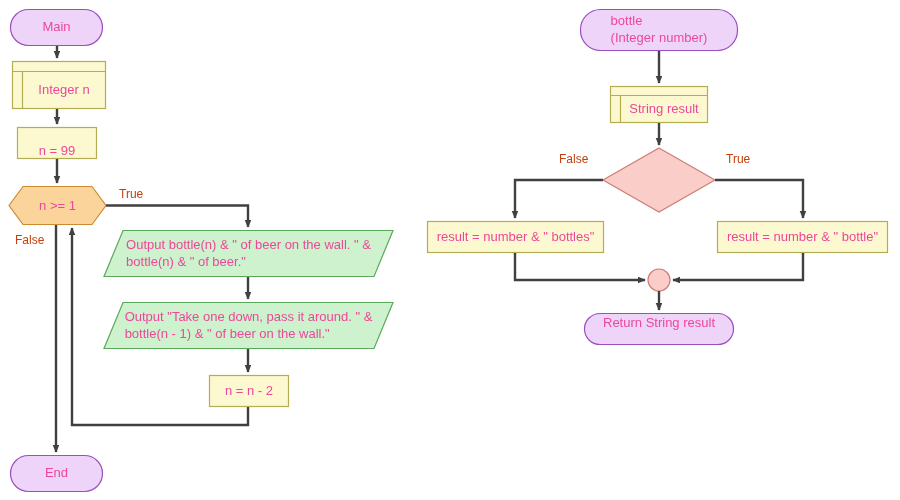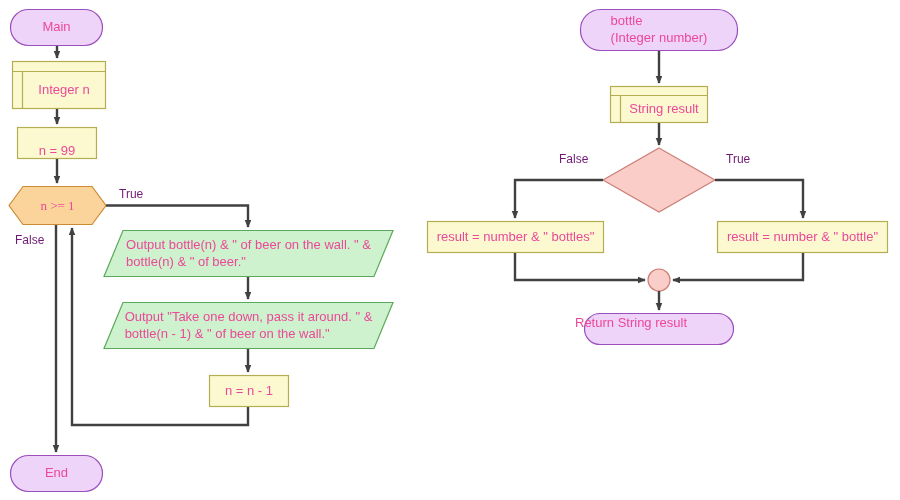--- a/index.html
+++ b/index.html
@@ -35,21 +35,21 @@
     font-size: 13px;
     color: #ec4899;
     line-height: 1.28;
     white-space: pre-line;
     pointer-events: none;
   }
   .edge-label {
     position: absolute;
     font-family: "Liberation Sans", sans-serif;
     font-size: 12px;
-    color: #701a75;
+    color: #c2410c;
     white-space: nowrap;
     pointer-events: none;
   }
   .hit {
     position: absolute;
     cursor: pointer;
   }
 </style>
 </head>
 <body>
@@ -118,46 +118,46 @@
     <path d="M803,253 L803,280 L673,280" stroke="#404040" stroke-width="2.4" fill="none" marker-end="url(#arrow)"></path>
     <path d="M659,291 L659,310" stroke="#404040" stroke-width="2.4" fill="none" marker-end="url(#arrow)"></path>
   </svg>
 
   <div class="node-label" style="left:10px; top:9px; width:93px; height:37px;">Main</div>
 
   <div class="node-label" style="left:22px; top:71px; width:84px; height:38px;border-radius:19px;">Integer n</div>
 
   <div class="node-label" style="left:17px; top:127px; width:80px; height:32px;margin-top:8px;">n = 99</div>
 
-  <div class="node-label" style="left:9px; top:187px; width:97px; height:38px;font-family:Liberation Serif, serif;">n &gt;= 1</div>
+  <div class="node-label" style="left:9px; top:187px; width:97px; height:38px;">n &gt;= 1</div>
 
   <div class="node-label" style="left:112px; top:231px; width:273px; height:46px;">Output bottle(n) &amp; " of beer on the wall. " &amp;
 bottle(n) &amp; " of beer."</div>
 
   <div class="node-label" style="left:112px; top:303px; width:273px; height:46px;">Output "Take one down, pass it around. " &amp;
 bottle(n - 1) &amp; " of beer on the wall."</div>
 
-  <div class="node-label" style="left:209px; top:375px; width:80px; height:32px;">n = n - 1</div>
+  <div class="node-label" style="left:209px; top:375px; width:80px; height:32px;">n = n - 2</div>
 
   <div class="node-label" style="left:10px; top:455px; width:93px; height:37px;">End</div>
 
   <div class="edge-label" style="left:119px; top:187px;">True</div>
   <div class="edge-label" style="left:15px; top:233px;">False</div>
 
   <div class="node-label" style="left:580px; top:9px; width:158px; height:42px;">bottle
 (Integer number)</div>
 
   <div class="node-label" style="left:620px; top:95px; width:88px; height:28px;">String result</div>
 
 
   <div class="node-label" style="left:427px; top:221px; width:177px; height:32px;">result = number &amp; " bottles"</div>
 
   <div class="node-label" style="left:717px; top:221px; width:171px; height:32px;">result = number &amp; " bottle"</div>
 
-  <div class="node-label" style="left:556px; top:313px; width:150px; height:21px;">Return String result</div>
+  <div class="node-label" style="left:584px; top:313px; width:150px; height:21px;">Return String result</div>
 
   <div class="edge-label" style="left:559px; top:152px;">False</div>
   <div class="edge-label" style="left:726px; top:152px;">True</div>
 
   <div class="hit" style="left:10px; top:9px; width:93px; height:37px;"></div>
   <div class="hit" style="left:12px; top:61px; width:94px; height:48px;"></div>
   <div class="hit" style="left:17px; top:127px; width:80px; height:32px;"></div>
   <div class="hit" style="left:9px; top:186px; width:98px; height:39px;"></div>
   <div class="hit" style="left:104px; top:230px; width:290px; height:47px;"></div>
   <div class="hit" style="left:104px; top:302px; width:290px; height:47px;"></div>

